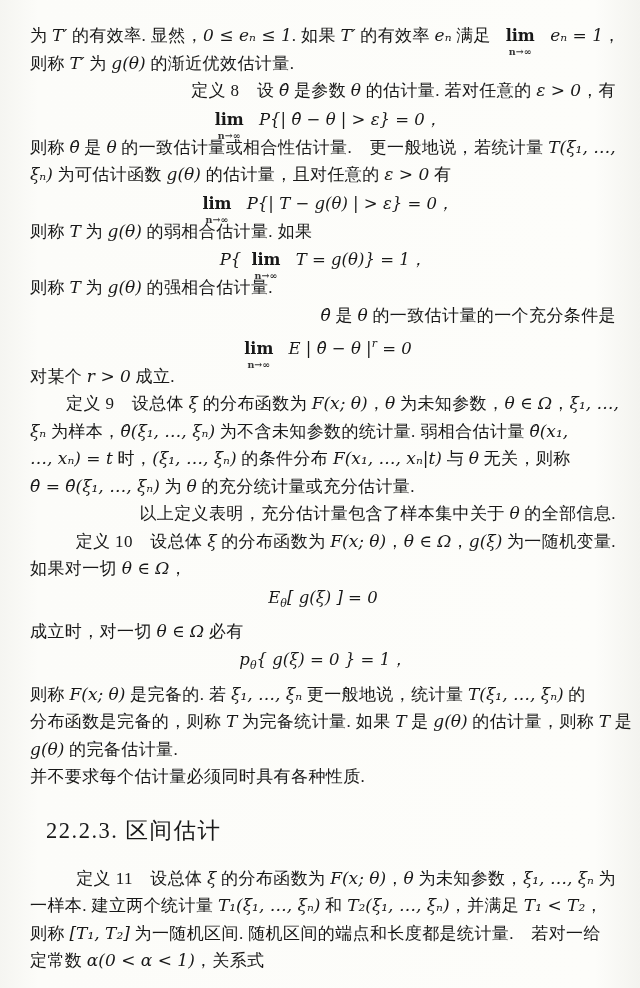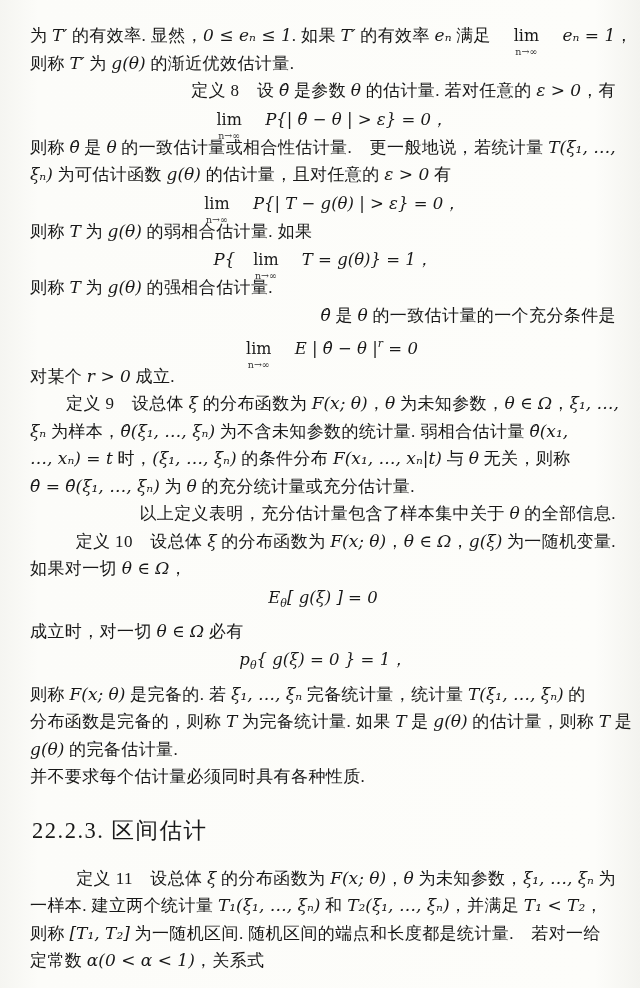--- a/index.html
+++ b/index.html
@@ -29,21 +29,21 @@
     font-size:16.5px;
     line-height:29px;
     text-align:center;
     white-space:nowrap;
     letter-spacing:0.2px;
   }
   .heading{
     font-size:22.5px;
     line-height:26px;
     letter-spacing:1.5px;
-    margin:27px 0 21px 2px;
+    margin:27px 0 21px 16px;
     white-space:nowrap;
   }
   .sg-n{}
   .sg-b{font-weight:normal;}
   .sg-m{
     font-family:"DejaVu Serif", serif;
     font-style:italic;
     letter-spacing:0;
   }
   .sg-sub{
@@ -57,21 +57,22 @@
     font-style:italic;
     font-size:11px;
     letter-spacing:0;
   }
   .lim{
     position:relative;
     display:inline-block;
     font-family:"DejaVu Serif", serif;
     font-style:normal;
     letter-spacing:0;
-    margin:0 18px;
+    margin:0 10px;
+    font-weight:bold;
   }
   .lim-main{font-size:16px;}
   .lim-sub{
     position:absolute;
     top:16px;left:50%;
     transform:translateX(-50%);
     font-size:9.5px;
     white-space:nowrap;
     color:#333;
   }
@@ -97,21 +98,21 @@
       <div class="line indent"><span class="sg-b">定义 9</span><span class="sg-n">　设总体 </span><span class="sg-m">ξ</span><span class="sg-n"> 的分布函数为 </span><span class="sg-m">F(x; θ)</span><span class="sg-n">，</span><span class="sg-m">θ</span><span class="sg-n"> 为未知参数，</span><span class="sg-m">θ ∈ Ω</span><span class="sg-n">，</span><span class="sg-m">ξ₁, …,</span></div>
       <div class="line"><span class="sg-m">ξₙ</span><span class="sg-n"> 为样本，</span><span class="sg-m">θ̂(ξ₁, …, ξₙ)</span><span class="sg-n"> 为不含未知参数的统计量. 弱相合估计量 </span><span class="sg-m">θ̂(x₁,</span></div>
       <div class="line"><span class="sg-m">…, xₙ) = t</span><span class="sg-n"> 时，</span><span class="sg-m">(ξ₁, …, ξₙ)</span><span class="sg-n"> 的条件分布 </span><span class="sg-m">F(x₁, …, xₙ|t)</span><span class="sg-n"> 与 </span><span class="sg-m">θ</span><span class="sg-n"> 无关，则称</span></div>
       <div class="line"><span class="sg-m">θ̂ = θ̂(ξ₁, …, ξₙ)</span><span class="sg-n"> 为 </span><span class="sg-m">θ</span><span class="sg-n"> 的</span><span class="sg-b">充分统计量或充分估计量</span><span class="sg-n">.</span></div>
       <div class="line indent"><span class="sg-n">以上定义表明，充分估计量包含了样本集中关于 </span><span class="sg-m">θ</span><span class="sg-n"> 的全部信息.</span></div>
       <div class="line indent"><span class="sg-b">定义 10</span><span class="sg-n">　设总体 </span><span class="sg-m">ξ</span><span class="sg-n"> 的分布函数为 </span><span class="sg-m">F(x; θ)</span><span class="sg-n">，</span><span class="sg-m">θ ∈ Ω</span><span class="sg-n">，</span><span class="sg-m">g(ξ)</span><span class="sg-n"> 为一随机变量.</span></div>
       <div class="line"><span class="sg-n">如果对一切 </span><span class="sg-m">θ ∈ Ω</span><span class="sg-n">，</span></div>
       <div class="formula"><span class="sg-m">E</span><sub class="sg-sub">θ</sub><span class="sg-m">[ g(ξ) ] = 0</span></div>
       <div class="line"><span class="sg-n">成立时，对一切 </span><span class="sg-m">θ ∈ Ω</span><span class="sg-n"> 必有</span></div>
       <div class="formula"><span class="sg-m">p</span><sub class="sg-sub">θ</sub><span class="sg-m">{ g(ξ) = 0 } = 1，</span></div>
-      <div class="line"><span class="sg-n">则称 </span><span class="sg-m">F(x; θ)</span><span class="sg-n"> 是完备的. 若 </span><span class="sg-m">ξ₁, …, ξₙ</span><span class="sg-n"> 完备统计量，统计量 </span><span class="sg-m">T(ξ₁, …, ξₙ)</span><span class="sg-n"> 的</span></div>
+      <div class="line"><span class="sg-n">则称 </span><span class="sg-m">F(x; θ)</span><span class="sg-n"> 是完备的. 若 </span><span class="sg-m">ξ₁, …, ξₙ</span><span class="sg-n"> 更一般地说，统计量 </span><span class="sg-m">T(ξ₁, …, ξₙ)</span><span class="sg-n"> 的</span></div>
       <div class="line"><span class="sg-n">分布函数是完备的，则称 </span><span class="sg-m">T</span><span class="sg-n"> 为</span><span class="sg-b">完备统计量</span><span class="sg-n">. 如果 </span><span class="sg-m">T</span><span class="sg-n"> 是 </span><span class="sg-m">g(θ)</span><span class="sg-n"> 的估计量，则称 </span><span class="sg-m">T</span><span class="sg-n"> 是</span></div>
       <div class="line"><span class="sg-m">g(θ)</span><span class="sg-n"> 的</span><span class="sg-b">完备估计量</span><span class="sg-n">.</span></div>
       <div class="line"><span class="sg-n">并不要求每个估计量必须同时具有各种性质.</span></div>
       <div class="heading"><span class="sg-n">22.2.3. 区间估计</span></div>
       <div class="line indent"><span class="sg-b">定义 11</span><span class="sg-n">　设总体 </span><span class="sg-m">ξ</span><span class="sg-n"> 的分布函数为 </span><span class="sg-m">F(x; θ)</span><span class="sg-n">，</span><span class="sg-m">θ</span><span class="sg-n"> 为未知参数，</span><span class="sg-m">ξ₁, …, ξₙ</span><span class="sg-n"> 为</span></div>
       <div class="line"><span class="sg-n">一样本. 建立两个统计量 </span><span class="sg-m">T₁(ξ₁, …, ξₙ)</span><span class="sg-n"> 和 </span><span class="sg-m">T₂(ξ₁, …, ξₙ)</span><span class="sg-n">，并满足 </span><span class="sg-m">T₁ &lt; T₂</span><span class="sg-n">，</span></div>
       <div class="line"><span class="sg-n">则称 </span><span class="sg-m">[T₁, T₂]</span><span class="sg-n"> 为一</span><span class="sg-b">随机区间</span><span class="sg-n">. 随机区间的端点和长度都是统计量.　若对一给</span></div>
       <div class="line"><span class="sg-n">定常数 </span><span class="sg-m">α(0 &lt; α &lt; 1)</span><span class="sg-n">，关系式</span></div>
     </div>
 

